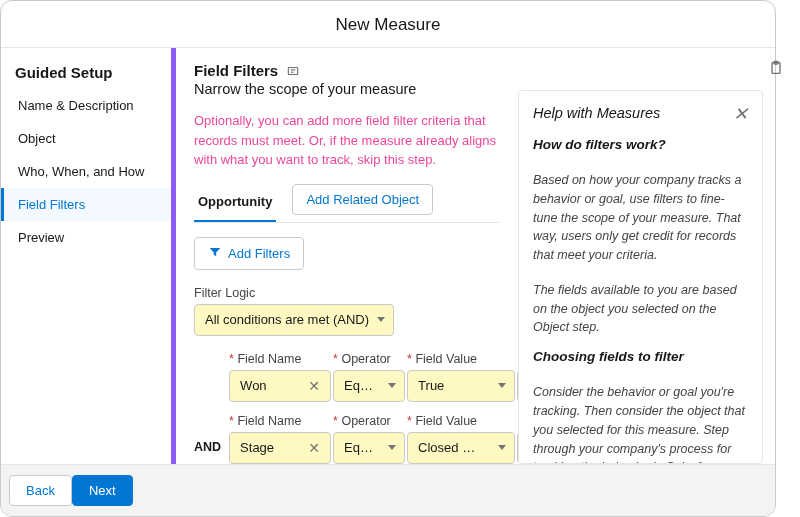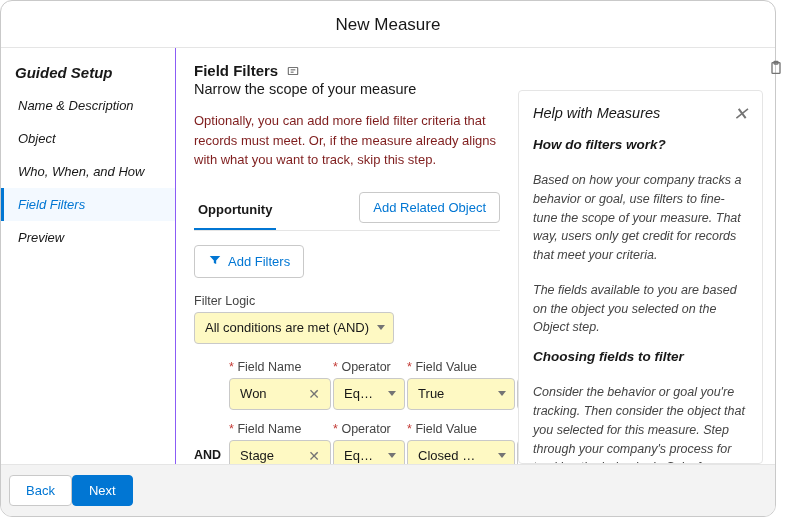--- a/index.html
+++ b/index.html
@@ -26,23 +26,22 @@
     font-size: 17px;
     font-weight: 400;
   }
   .modal-body {
     flex: 1;
     display: flex;
     overflow: hidden;
   }
   .sidebar {
     width: 175px;
-    border-right: 1px solid #8b5cf6;
+    border-right: 5px solid #8b5cf6;
     padding-top: 10px;
-    font-style: italic;
   }
   .sidebar-title {
     font-size: 15px;
     font-weight: 700;
     padding: 6px 14px 8px;
   }
   .sidebar-item {
     padding: 9px 14px;
     font-size: 13px;
     border-left: 3px solid transparent;
@@ -70,28 +69,28 @@
     align-items: center;
     gap: 8px;
   }
   .content-subtitle {
     font-size: 14.5px;
     margin: 2px 0 14px;
   }
   .content-desc {
     font-size: 13px;
     line-height: 1.5;
-    color: #7f1d1d;
-    margin-bottom: 22px;
+    color: #ec4899;
+    margin-bottom: 14px;
   }
   .tabs-row {
     display: flex;
     align-items: center;
-    justify-content: space-between;
-    gap: 26px;
+    justify-content: flex-start;
+    gap: 16px;
     border-bottom: 1px solid #e5e5e5;
   }
   .tab {
     font-size: 13px;
     font-weight: 700;
     padding: 10px 4px 11px;
     border-bottom: 2.5px solid #0176d3;
     cursor: pointer;
   }
   .btn-outline {

